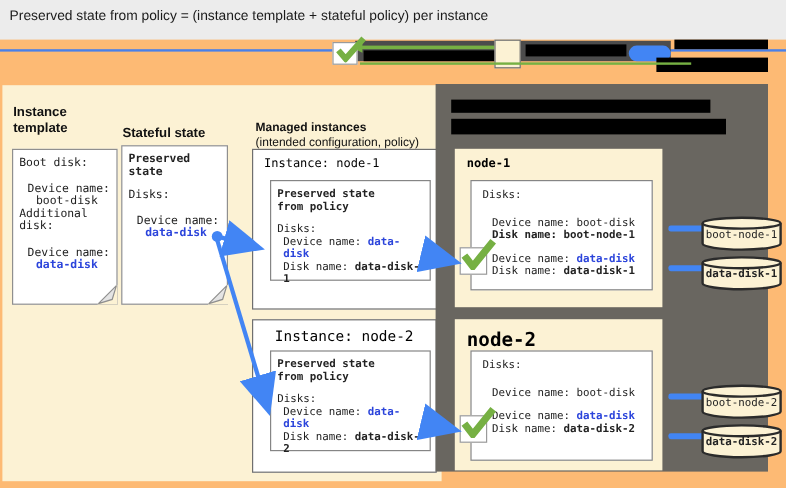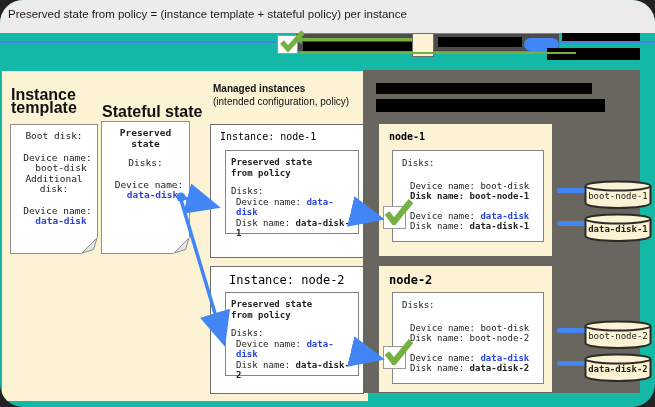--- a/index.html
+++ b/index.html
@@ -1,17 +1,17 @@
 <!DOCTYPE html>
 <html><head>
 <meta charset="utf-8">
 <style>
   html,body{margin:0;padding:0;background:#222;}
-  #canvas{position:relative;width:655px;height:407px;background:#14b8a6;overflow:hidden;
-          font-family:"Liberation Sans","DejaVu Sans",sans-serif;border-radius:23px;}
+  #canvas{position:relative;width:655px;height:407px;background:#fdba74;overflow:hidden;
+          font-family:"Liberation Sans","DejaVu Sans",sans-serif;}
   .abs{position:absolute;}
   .mono{font-family:"DejaVu Sans Mono","Liberation Mono",monospace;}
   .b{font-weight:bold;}
   .bluetxt{color:#2b44db;font-weight:bold;}
   
   .titlebar{left:0;top:0;width:655px;height:33px;background:#ececec;}
   .title{left:8px;top:8px;font-size:11.5px;color:#1a1a1a;}
   
   .blueline{left:0;top:41px;width:655px;height:2px;background:#4a80e8;}
   .legendstrip{left:296px;top:34px;width:263px;height:17px;background:#4c4c4c;}
@@ -20,22 +20,22 @@
   .tri-left{left:292px;top:34px;width:0;height:0;border-top:5px solid transparent;
             border-bottom:5px solid transparent;border-right:10px solid #76b043;}
   .checkbox{background:#fff;border:1px solid #9a9a9a;}
   .legend-check{left:277px;top:35px;width:19px;height:17px;}
   .redact{background:#000;}
   .swatch{left:412px;top:33px;width:20px;height:22px;background:#fcf2d4;border:1px solid #6d6d6d;}
   .pill{left:524px;top:38px;width:35px;height:13px;background:#4285f4;border-radius:7px;}
   
   .leftpanel{left:2px;top:71px;width:366px;height:330px;background:#fcf2d4;}
   .graypanel{left:363px;top:70px;width:277px;height:323px;background:#696660;}
-  .collabel{font-size:16px;font-weight:bold;color:#111;line-height:13px;}
-  .doc{background:#fff;border:1px solid #8f8f8f;text-align:center;}
+  .collabel{font-size:11px;font-weight:bold;color:#111;line-height:13px;}
+  .doc{background:#fff;border:1px solid #8f8f8f;}
   .doc .txt{font-size:9.5px;line-height:10.5px;color:#222;}
   .fold{position:absolute;right:-1px;bottom:-1px;}
   .mibox{background:#fff;border:1px solid #6f6f6f;}
   .mihead{font-size:10px;line-height:12.5px;color:#111;}
   .inner{background:#fff;border:1px solid #858585;}
   .itxt{font-size:9px;line-height:10.5px;color:#222;}
   .nodebox{background:#fcf2d4;}
   .conn{height:5px;background:#4285f4;border-radius:2px;}
   .vcheck{width:21px;height:21px;}
   .cyl-label{font-size:9px;color:#222;}
@@ -92,21 +92,21 @@
         <div style="margin-top:9px;">Disks:</div>
         <div style="padding-left:7px;margin-top:11px;">Device name:</div>
         <div class="bluetxt" style="padding-left:14px;">data-disk</div>
       </div>
       <svg class="fold" width="17" height="17" viewBox="0 0 17 17">
         <path d="M0 17 L17 0 L17 17 Z" fill="#fcf2d4"></path>
         <path d="M1 16 L16 1 L12.5 12.5 Z" fill="#e4e4e4" stroke="#8f8f8f" stroke-width="1"></path>
       </svg>
     </div>
 
-    <div class="abs mihead" style="left:211px;top:12px;width:156px;">
+    <div class="abs mihead" style="left:211px;top:30px;width:156px;">
       <div class="b">Managed instances</div>
       <div>(intended configuration, policy)</div>
     </div>
 
     <div class="abs mibox" style="left:208px;top:53px;width:152px;height:132px;padding-left:40px;">
       <div class="abs mono" style="left:9px;top:6px;font-size:10px;">Instance: node-1</div>
       <div class="abs inner" style="left:14px;top:25px;width:132px;height:82px;">
         <div class="mono itxt" style="padding:6px 3px 0 5px;">
           <div class="b">Preserved state</div>
           <div class="b">from policy</div>
@@ -142,26 +142,25 @@
           <div>Disks:</div>
           <div style="padding-left:8px;margin-top:12px;"><span>Device name:</span> <span>boot-disk</span></div>
           <div style="padding-left:8px;font-weight:bold;"><span>Disk name:</span> <span>boot-node-1</span></div>
           <div style="padding-left:8px;margin-top:9px;"><span>Device name:</span> <span class="bluetxt">data-disk</span></div>
           <div style="padding-left:8px;"><span>Disk name:</span> <span class="b">data-disk-1</span></div>
         </div>
       </div>
     </div>
 
     <div class="abs nodebox" style="left:16px;top:196px;width:173px;height:126px;">
-      <div class="abs mono b" style="left:10px;top:7px;font-size:12px;">node-2</div>
+      <div class="abs mono b" style="left:10px;top:7px;font-size:16px;">node-2</div>
       <div class="abs inner" style="left:13px;top:26px;width:150px;height:90px;">
         <div class="mono itxt" style="padding:7px 2px 0 9px;">
           <div>Disks:</div>
           <div style="padding-left:8px;margin-top:12px;"><span>Device name:</span> <span>boot-disk</span></div>
-          <div style="padding-left:8px;"><span>Disk name:</span> <span>boot-node-2</span></div>
           <div style="padding-left:8px;margin-top:9px;"><span>Device name:</span> <span class="bluetxt">data-disk</span></div>
           <div style="padding-left:8px;"><span>Disk name:</span> <span class="b">data-disk-2</span></div>
         </div>
       </div>
     </div>
   </div>
 
   <div class="abs checkbox vcheck" style="left:383px;top:206px;"></div>
   <svg class="abs" style="left:384px;top:197px;" width="30" height="28">
     <path d="M3 16 L10 25 L27 4" stroke="#76b043" stroke-width="6" fill="none"></path>

